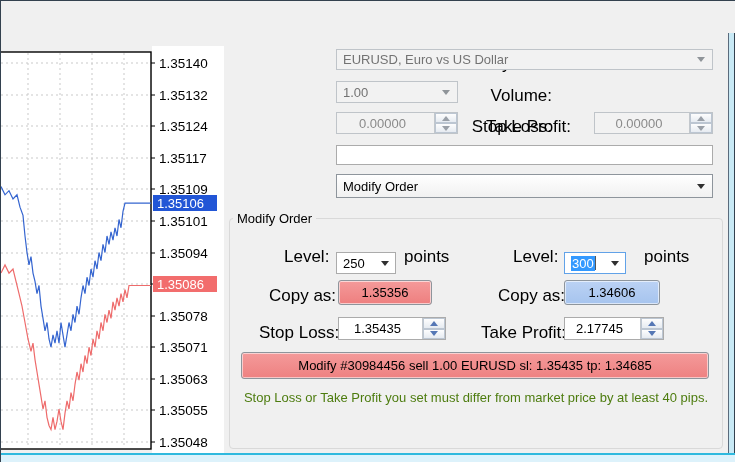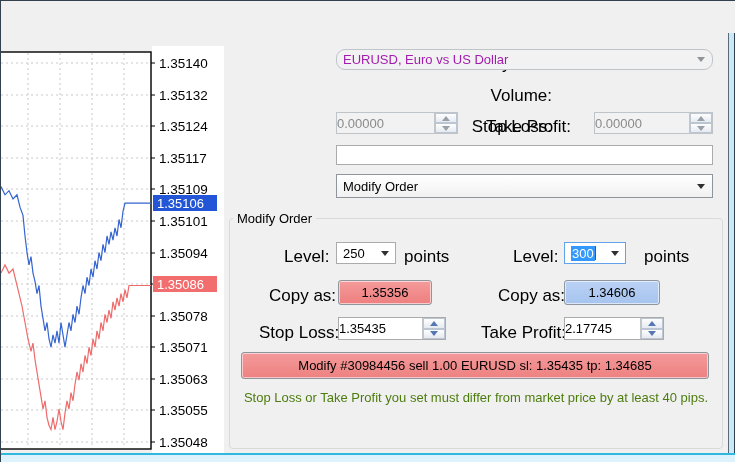--- a/index.html
+++ b/index.html
@@ -44,31 +44,31 @@
   
   #chart-wrap{position:absolute;left:0;top:32px;width:223px;height:421px;}
   
   #panel{position:absolute;left:223px;top:32px;width:505px;height:421px;background:#F0F0F0;}
   .flabel{position:absolute;font-size:17px;color:#000;text-align:right;white-space:nowrap;}
   .field{position:absolute;box-sizing:border-box;font-size:13px;}
   .combo{
     border:1px solid #ABABAB;background:#FFFFFF;display:flex;align-items:center;
     padding-left:6px;color:#000;
   }
-  .combo.disabled{background:#F2F2F2;color:#a21caf;border-color:#BFC4C9;border-radius:9px;}
+  .combo.disabled{background:#F2F2F2;color:#737373;border-color:#BFC4C9;}
   .combo .arrow{
     margin-left:auto;margin-right:7px;width:0;height:0;
     border-left:4px solid transparent;border-right:4px solid transparent;border-top:5px solid #303030;
   }
   .combo.disabled .arrow{border-top-color:#8F9499;}
   .spinner{
     border:1px solid #ABABAB;background:#FFFFFF;display:flex;align-items:stretch;
   }
   .spinner.disabled{background:#F2F2F2;border-color:#BFC4C9;}
-  .spin-value{flex:1;text-align:left;align-self:center;padding-right:6px;color:#000;font-size:13px;}
+  .spin-value{flex:1;text-align:center;align-self:center;padding-right:6px;color:#000;font-size:13px;}
   .spinner.disabled .spin-value{color:#8A8A8A;}
   .spin-btns{width:22px;border-left:1px solid #C2C7CC;display:flex;flex-direction:column;}
   .spin-btn{flex:1;display:flex;align-items:center;justify-content:center;
     background:linear-gradient(180deg,#FDFDFD,#E6EBF1);border:1px solid #BCC6D2;box-sizing:border-box;}
   .tri-up{width:0;height:0;border-left:4px solid transparent;border-right:4px solid transparent;border-bottom:5px solid #5577B5;}
   .tri-down{width:0;height:0;border-left:4px solid transparent;border-right:4px solid transparent;border-top:5px solid #5577B5;}
   .spinner.disabled .tri-up{border-bottom-color:#9AA0A8;}
   .spinner.disabled .tri-down{border-top-color:#9AA0A8;}
   .textinput{border:1px solid #ABABAB;background:#FFFFFF;}
   #type-combo{
@@ -91,21 +91,21 @@
   #modify-btn{
     position:absolute;left:240px;top:351px;width:468px;height:27px;
     border:1px solid #8E959C;border-radius:3px;box-sizing:border-box;
     display:flex;align-items:center;justify-content:center;font-size:13px;color:#000;
     box-shadow:inset 0 0 0 1px rgba(255,255,255,.55);
   }
   #note{
     position:absolute;left:234px;top:388px;width:482px;text-align:center;
     font-size:13px;color:#4d7c0f;line-height:17px;
   }
-  .level-combo{border:1px solid #ABABAB;background:#FFF;display:flex;align-items:center;padding-left:6px;font-size:13px;}
+  .level-combo{border:1px solid #ABABAB;background:#FFF;display:flex;align-items:center;padding-left:6px;font-size:13px;margin-top:10px;}
   .level-combo.focused{border-color:#61A2E8;}
   .sel-text{background:#3399FF;color:#FFF;padding:0 1px;}
   .caret{display:inline-block;width:1px;height:14px;background:#555;vertical-align:middle;}
 </style>
 </head>
 <body>
 
 <div id="win">
 
 
@@ -166,20 +166,24 @@
 
   <div id="panel">
 
     <div class="flabel" style="right:177px;left:auto;width:90px;top:21px;">Symbol:</div>
     <div class="field combo disabled" style="left:112px;top:16px;width:377px;height:21px;">
       <span>EURUSD, Euro vs US Dollar</span>
       <span class="arrow"></span>
     </div>
 
     <div class="flabel" style="right:177px;left:auto;width:90px;top:53px;">Volume:</div>
+    <div class="field combo disabled" style="left:112px;top:48px;width:122px;height:22px;">
+      <span>1.00</span>
+      <span class="arrow"></span>
+    </div>
 
     <div class="flabel" style="right:177px;left:auto;width:90px;top:84px;">Stop Loss:</div>
     <div class="field spinner disabled" style="left:112px;top:79px;width:122px;height:22px;">
       <span class="spin-value">0.00000</span>
       <span class="spin-btns">
         <span class="spin-btn">
             <span class="tri-up"></span>
           </span>
         <span class="spin-btn">
             <span class="tri-down"></span>

